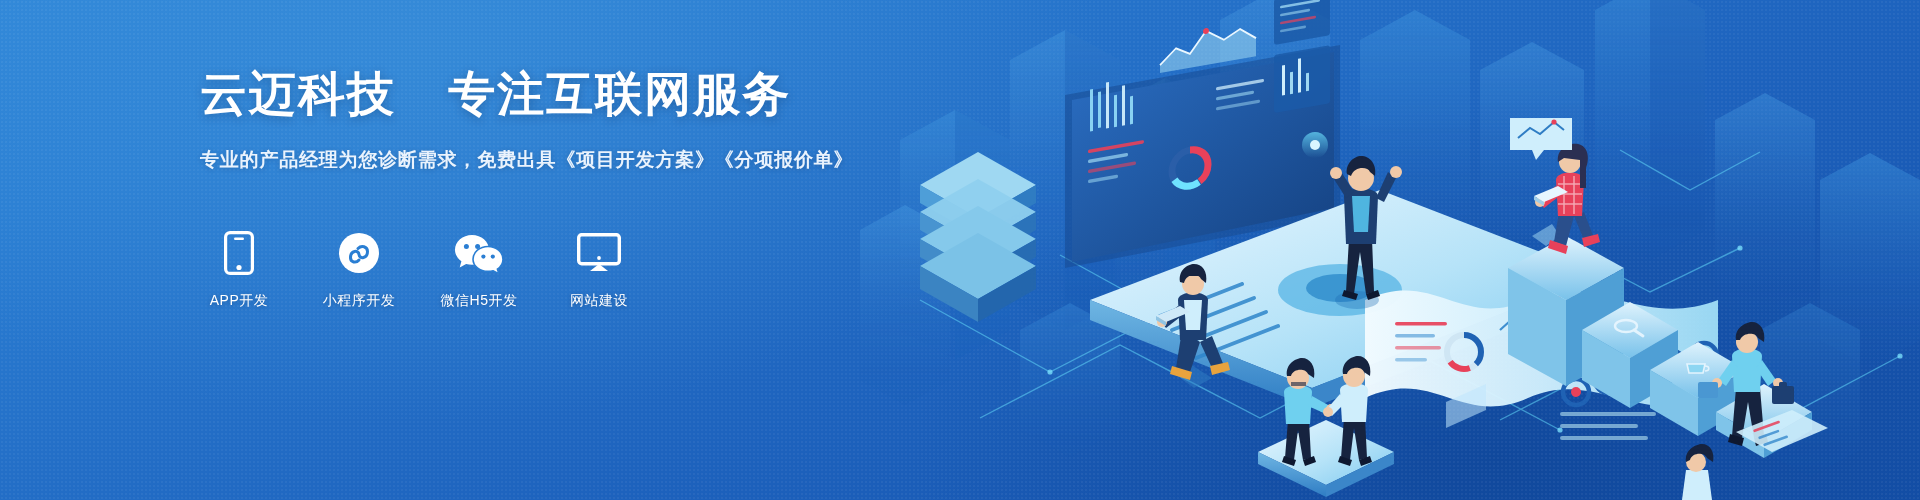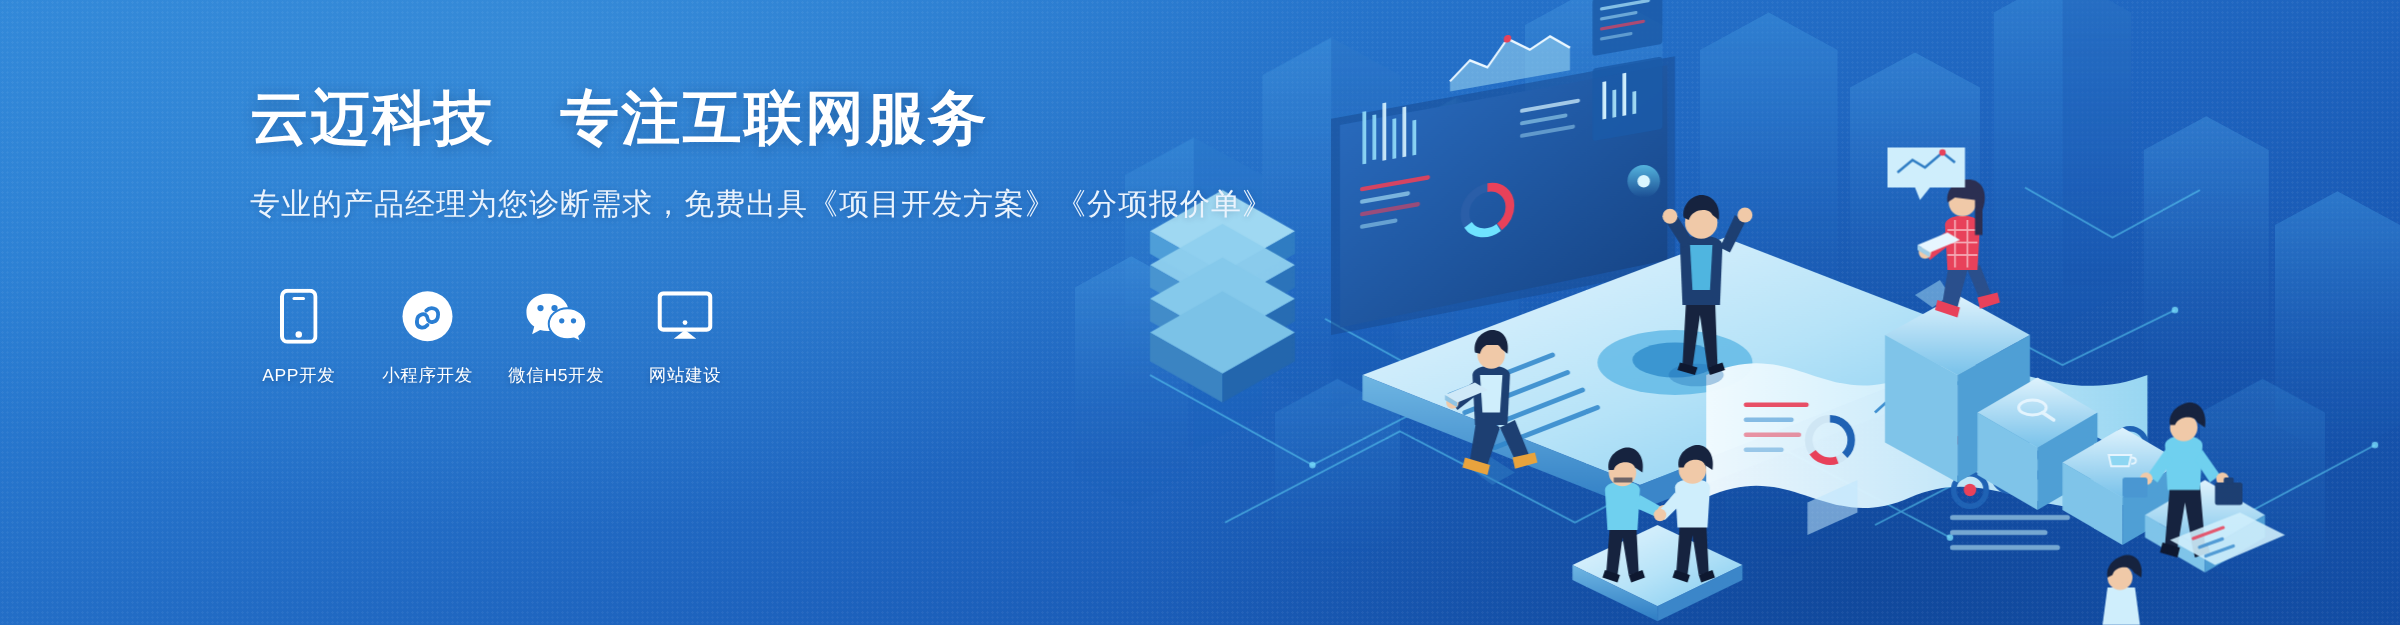--- a/index.html
+++ b/index.html
@@ -24,26 +24,26 @@
   
   .copy { position:absolute; left:200px; top:66px; z-index:6; }
   .title {
     font-size:47px; font-weight:bold; color:#ffffff; letter-spacing:2px;
     line-height:1.18; white-space:nowrap;
     text-shadow:0 2px 10px rgba(3,30,70,.28);
   }
   .title .gap { display:inline-block; width:22px; }
   .sub { margin-top:22px; }
   .sub-line {
-    font-size:24px; color:#eaf3fd; line-height:1.78; letter-spacing:.8px;
-    white-space:nowrap; font-weight:normal;
+    font-size:19px; color:#eaf3fd; line-height:1.78; letter-spacing:.8px;
+    white-space:nowrap; font-weight:bold;
     text-shadow:0 1px 5px rgba(3,30,70,.22);
   }
   
-  .services { position:absolute; left:200px; top:230px; display:flex; gap:25px; z-index:6; }
+  .services { position:absolute; left:200px; top:230px; display:flex; gap:42px; z-index:6; }
   .svc { width:78px; display:flex; flex-direction:column; align-items:center; }
   .svc-ico { height:46px; display:flex; align-items:center; justify-content:center; }
   .svc-ico svg { display:block; }
   .svc-label {
     margin-top:16px; font-size:14px; color:#ffffff; white-space:nowrap;
     letter-spacing:.5px; font-weight:normal;
     text-shadow:0 1px 4px rgba(3,30,70,.3);
   }
   
   .art { position:absolute; right:0; top:0; width:1060px; height:500px; z-index:3; }

